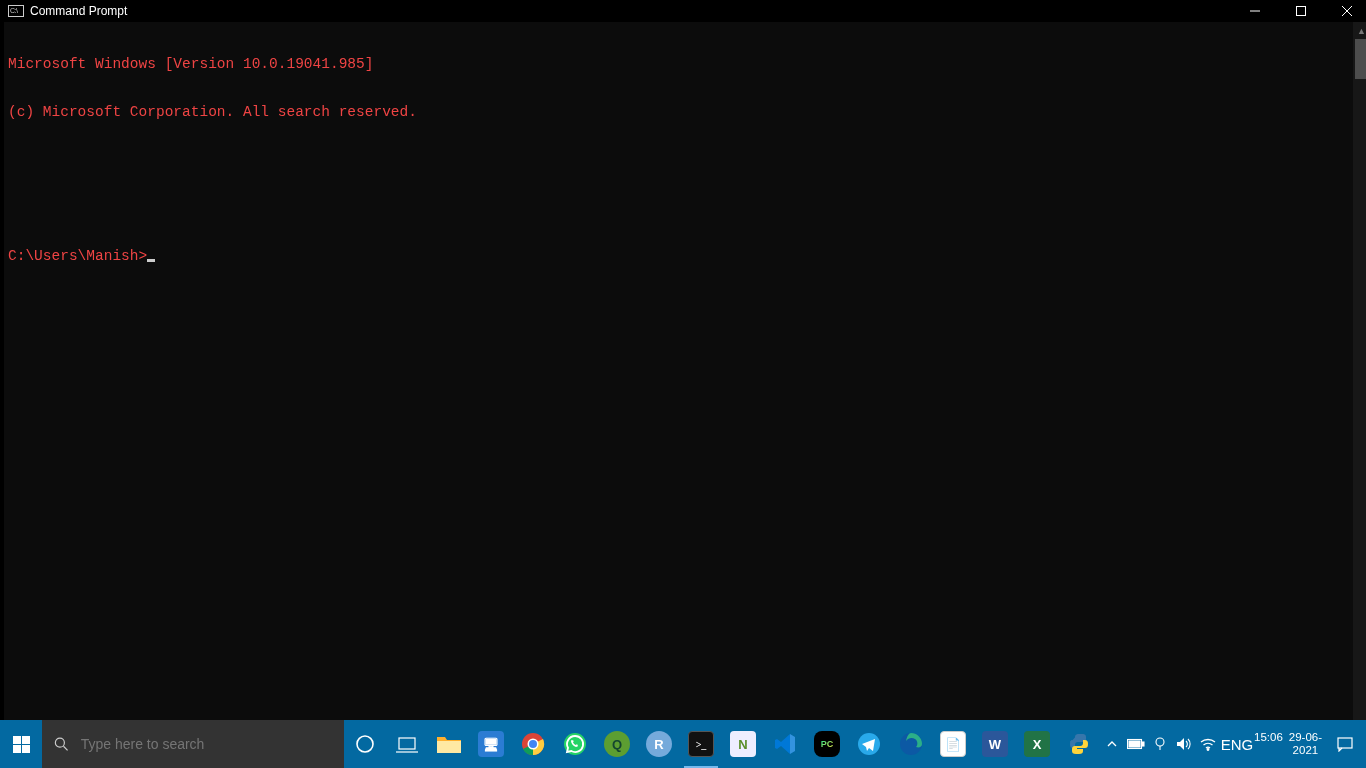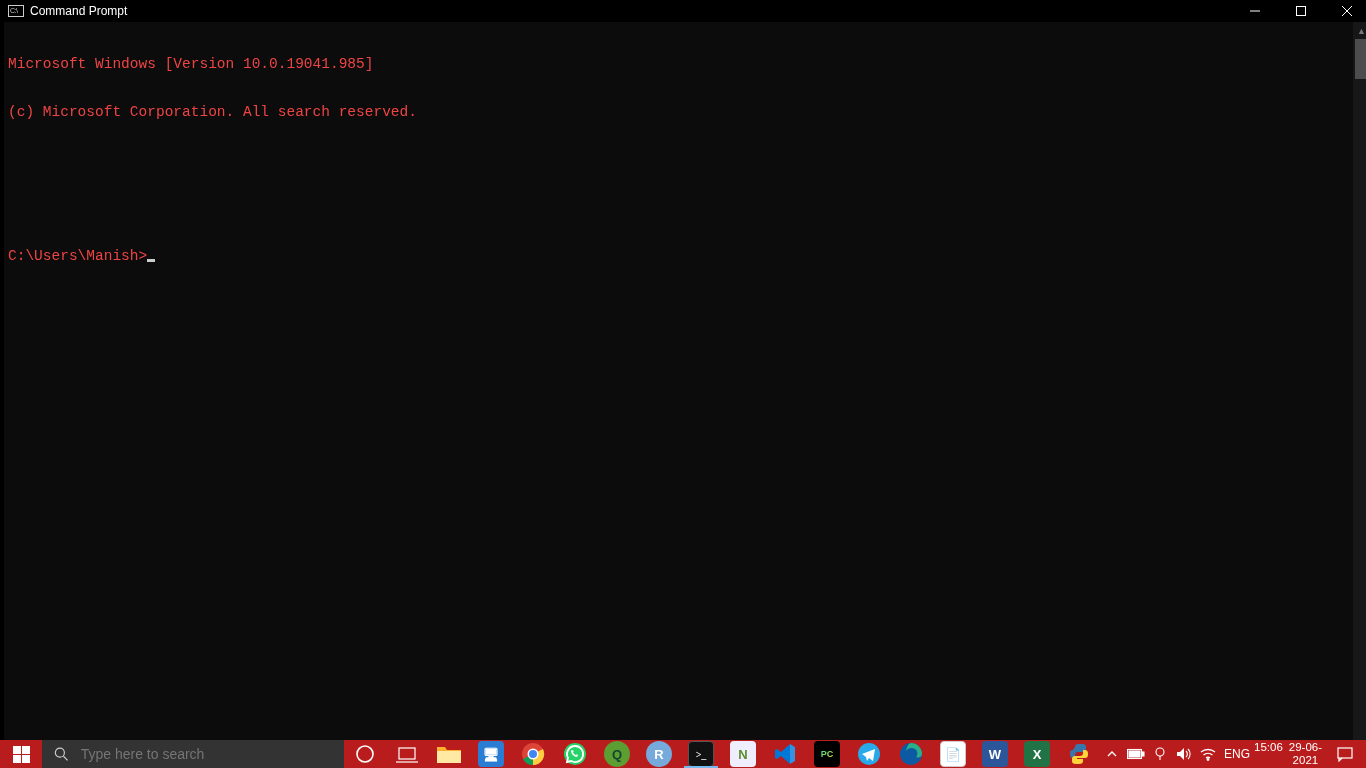--- a/index.html
+++ b/index.html
@@ -17,33 +17,33 @@
   .console .line { height:16px; }
   .cursor { display:inline-block; width:8px; height:3px; background:#cccccc; vertical-align:-2px; animation:blink 1s step-end infinite; }
   @keyframes blink { 50% { opacity:0; } }
   
   .vscroll { position:absolute; top:22px; right:0; width:17px; bottom:0; background:#171717; }
   .vscroll .arrow { width:17px; height:17px; display:flex; align-items:center; justify-content:center; color:#777; font-size:9px; }
   .vscroll .track { position:absolute; top:17px; bottom:17px; left:0; right:0; }
   .vscroll .thumb { position:absolute; left:2px; right:2px; top:0; height:40px; background:#4d4d4d; }
   .vscroll .arrow.bot { position:absolute; bottom:0; }
   
-  .taskbar { position:absolute; left:0; bottom:0; width:1366px; height:28px; background:#b91c1c; display:flex; align-items:stretch; color:#fff; font-size:12px; }
+  .taskbar { position:absolute; left:0; bottom:0; width:1366px; height:48px; background:#0369a1; display:flex; align-items:stretch; color:#fff; font-size:12px; }
   .start { width:48px; display:flex; align-items:center; justify-content:center; }
   .start svg { width:17px; height:17px; fill:#fff; }
   .search { width:340px; background:#333; display:flex; align-items:center; padding:0 12px; gap:12px; color:#ccc; }
   .search .mag { width:16px; height:16px; }
   .search input { background:transparent; border:none; outline:none; color:#ccc; font-size:14px; width:100%; font-family:inherit; }
   .tb-icons { display:flex; align-items:stretch; }
   .tb-item { width:42px; display:flex; align-items:center; justify-content:center; position:relative; }
   .tb-item.active::after { content:""; position:absolute; bottom:0; left:4px; right:4px; height:2px; background:#76b9ed; }
   .tb-generic { width:26px; height:26px; border-radius:4px; display:flex; align-items:center; justify-content:center; font-size:13px; font-weight:bold; color:#fff; }
   .tray { margin-left:auto; display:flex; align-items:center; padding-right:4px; }
   .tray .t { width:24px; display:flex; align-items:center; justify-content:center; color:#fff; height:40px; }
-  .tray .lang { width:34px; font-size:12px; text-align:left; }
+  .tray .lang { width:34px; font-size:15px; text-align:left; }
   .tray .clock { width:74px; text-align:center; font-size:11.5px; line-height:13px; display:flex; justify-content:center; }
   .tray .notif { width:34px; display:flex; align-items:center; justify-content:center; }
   svg { display:block; }
 </style>
 </head>
 <body>
 
 <div class="cmd-window">
   <div class="titlebar">
     <div class="app-icon">C:\</div>
@@ -162,21 +162,21 @@
     </div>
 
     <div class="tb-item">
       <svg width="24" height="24" viewBox="0 0 24 24">
           <path fill="#0078d7" d="M17 2l5 3v14l-5 3-9-8-4 3-2-1V8l2-1 4 3z"></path>
           <path fill="#fff" opacity=".2" d="M17 2v20l5-3V5z"></path>
         </svg>
     </div>
 
     <div class="tb-item">
-      <div class="tb-generic" style="background:#000;font-size:9px;">
+      <div class="tb-generic" style="background:#000;font-size:9px;border-radius:8px;">
           <span style="background:linear-gradient(135deg,#21d789,#fcf84a);-webkit-background-clip:text;color:transparent;">PC</span>
         </div>
     </div>
 
     <div class="tb-item">
       <svg width="24" height="24" viewBox="0 0 24 24">
           <circle cx="12" cy="12" r="11" fill="#29a9ea"></circle>
           <path fill="#fff" d="M5 12l13-5-2 12-4-3-2 3-1-4z"></path>
         </svg>
     </div>

